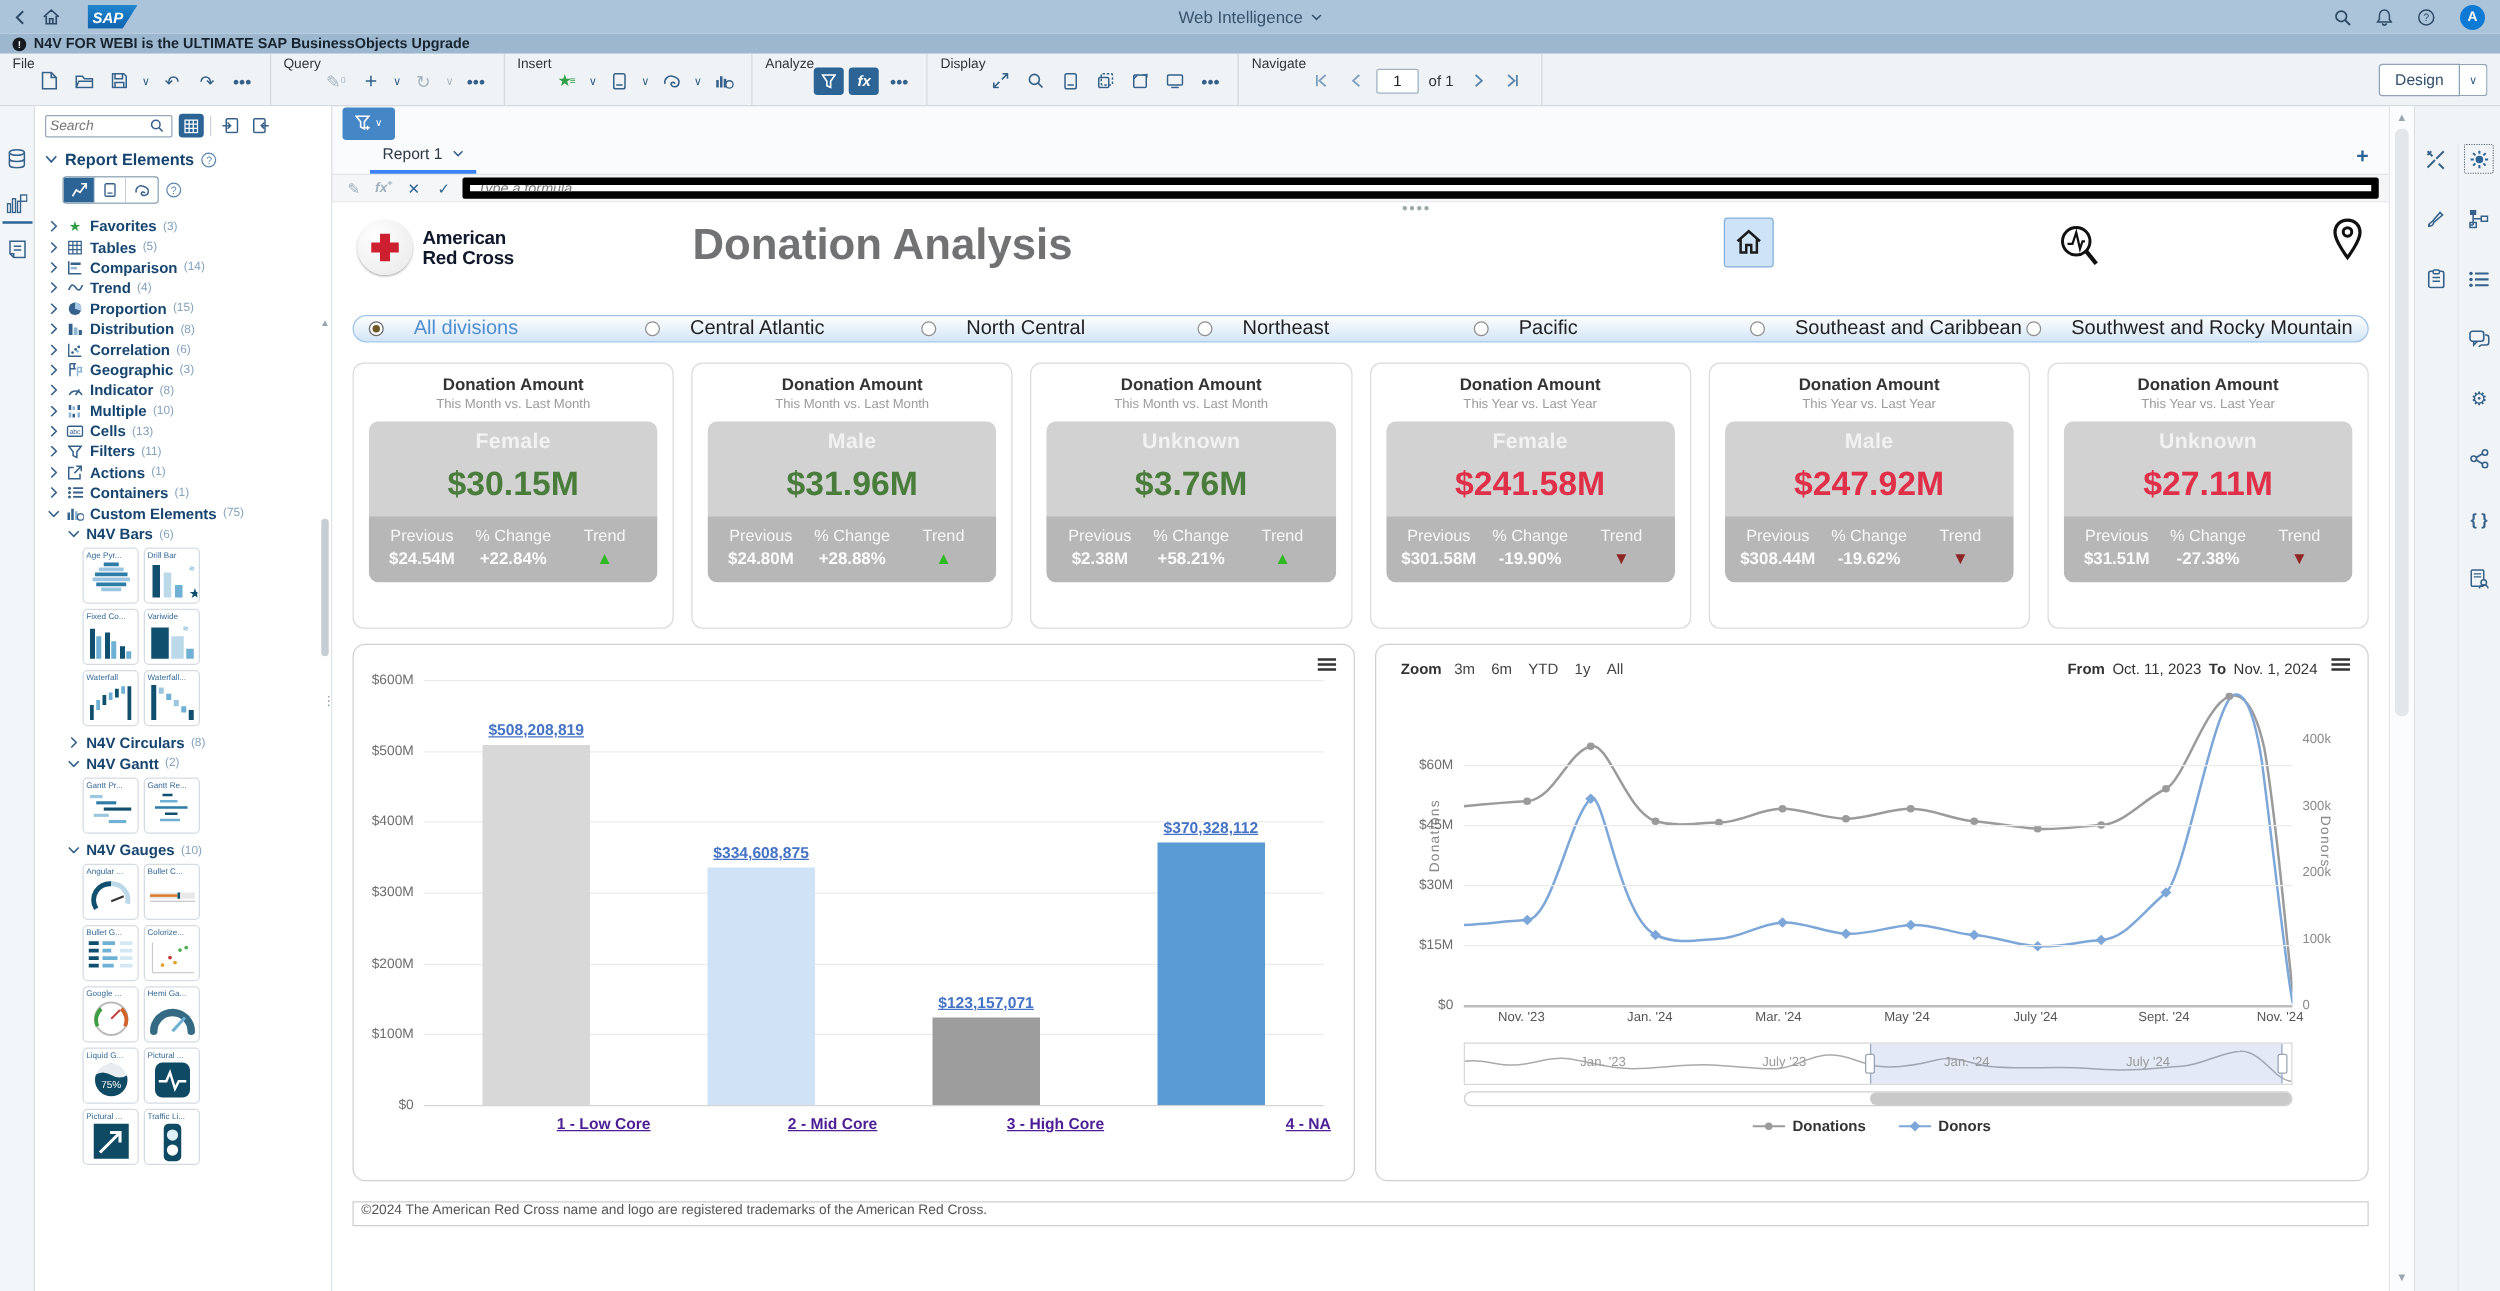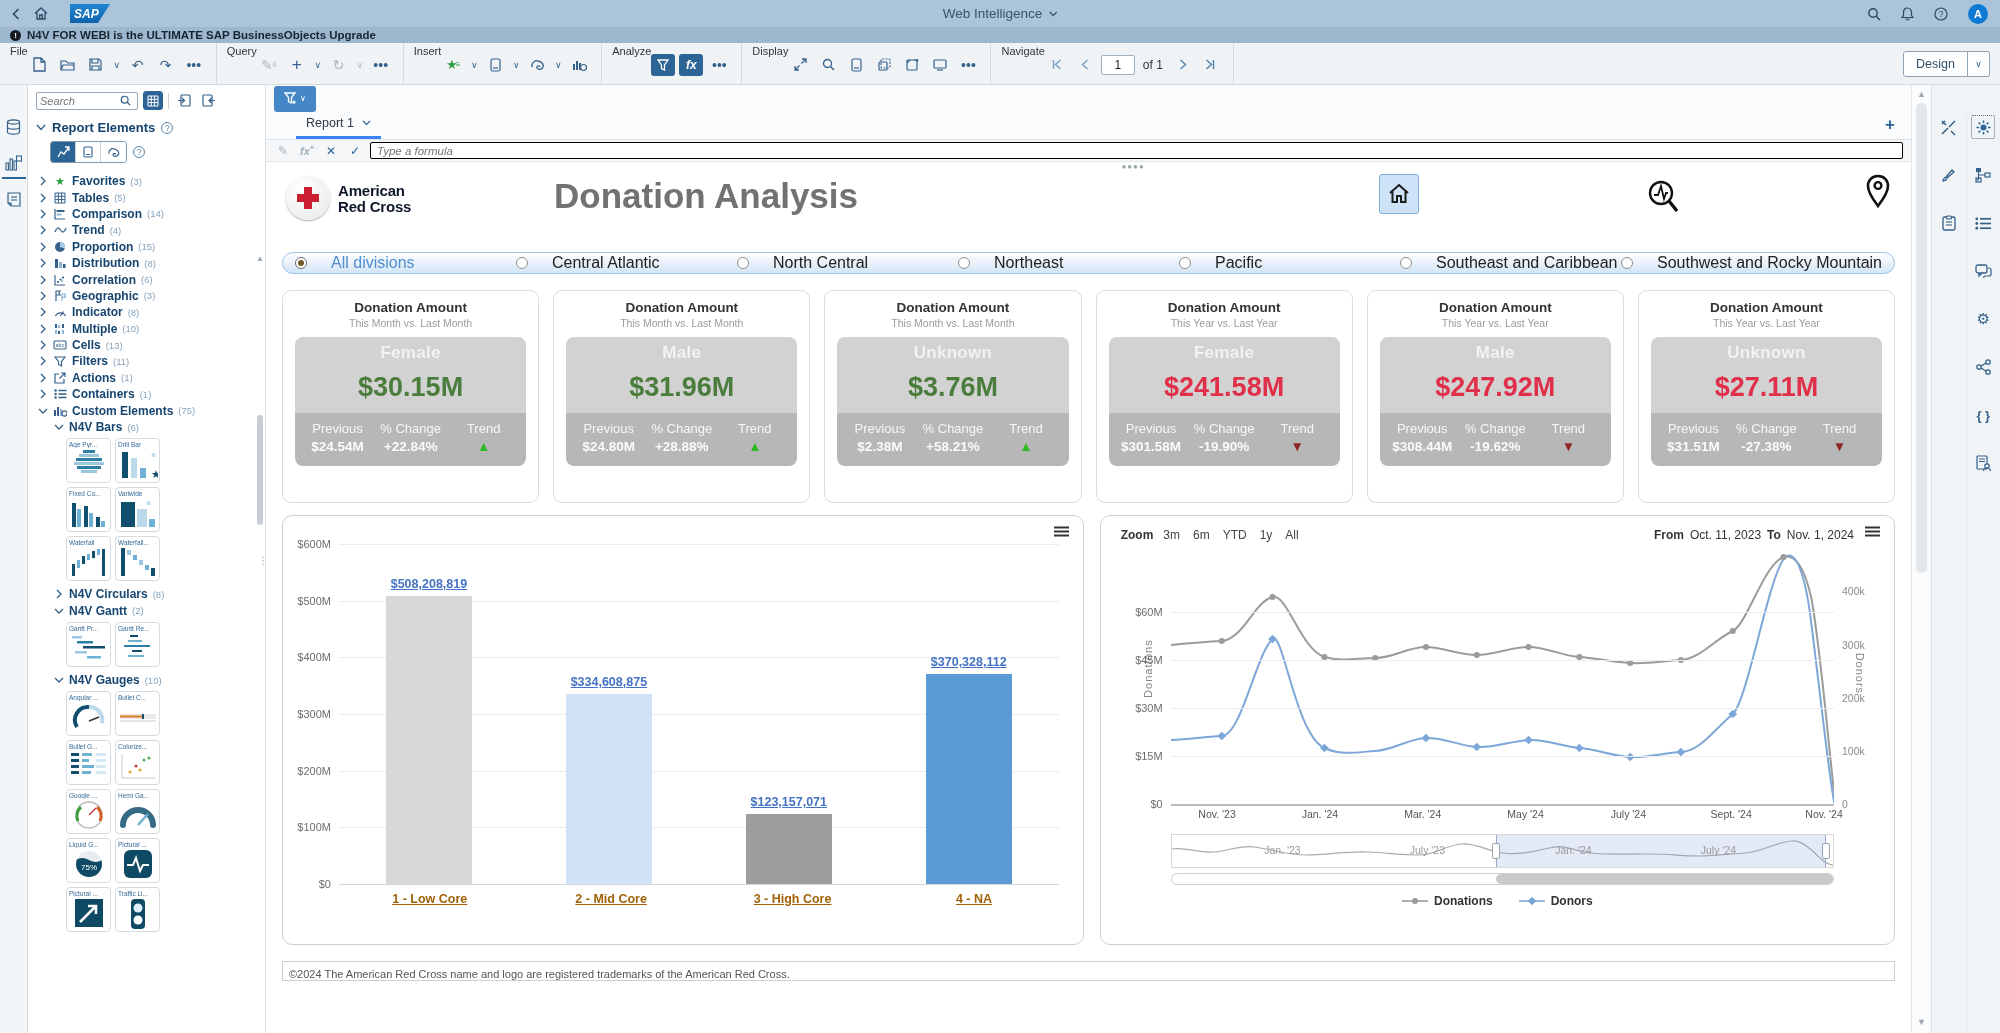--- a/index.html
+++ b/index.html
@@ -67,21 +67,21 @@
   .pdots{position:absolute;right:-2px;top:470px;color:#8d9aa6;font-size:10px;letter-spacing:-1px}
   
   .main{flex:1;display:flex;flex-direction:column;background:#fafbfc;min-width:0}
   .filterrow{height:27px;display:flex;align-items:center;padding-left:8px}
   .funnelbtn{width:42px;height:26px;background:#4586c6;border-radius:3px;display:flex;align-items:center;justify-content:center;gap:3px;color:#fff;cursor:pointer}
   .tabrow{height:28px;border-bottom:1px solid #dfe4e9;display:flex;align-items:flex-end;padding:0 14px 0 30px;position:relative}
   .tab{font-size:12.5px;color:#2b3a47;padding:4px 10px 6px 10px;border-bottom:3px solid #3b82f6;display:flex;gap:8px;align-items:center}
   .addtab{position:absolute;right:16px;bottom:4px;color:#2d6496;font-size:17px;font-weight:bold}
   .frow{height:22px;display:flex;align-items:center;gap:6px;padding:0 8px;background:#f4f6f8;border-bottom:1px solid #e2e7eb}
   .fic{width:18px;text-align:center;font-size:12px}
-  .finput{flex:1;height:17px;border:1px solid #000000;background:#fff;border-radius:2px;font-size:11.5px;font-style:italic;color:#777;padding:0 6px;font-family:"Liberation Sans",sans-serif;outline:none}
+  .finput{flex:1;height:17px;border:6px solid #000000;background:#fff;border-radius:2px;font-size:11.5px;font-style:italic;color:#777;padding:0 6px;font-family:"Liberation Sans",sans-serif;outline:none}
   .canvas{flex:1;background:#fff;position:relative;padding:0 16px;overflow:hidden}
   .dragdots{position:absolute;top:0;left:52%;color:#9aa;font-size:8px;letter-spacing:1px}
   
   .hdr{position:relative;height:84px;margin-top:4px}
   .rclogo{position:absolute;left:4px;top:10px;width:44px;height:44px;border-radius:50%;background:radial-gradient(circle at 35% 30%,#fff,#e8e8e8);box-shadow:0 1px 2px rgba(0,0,0,.35);display:flex;align-items:center;justify-content:center}
   .rcross{position:relative;width:22px;height:22px}
   .rcross:before,.rcross:after{content:"";position:absolute;background:#cc1f2f}
   .rcross:before{left:7px;top:0;width:8px;height:22px}
   .rcross:after{left:0;top:7px;width:22px;height:8px}
   .brand{position:absolute;left:56px;top:17px;font-size:15px;font-weight:bold;color:#0f172a;line-height:1.05;letter-spacing:-.2px}
@@ -122,21 +122,21 @@
   
   .bwrap{position:relative;margin-left:44px;margin-top:14px;height:340px;border-left:0}
   .bgrid{position:absolute;left:0;right:6px;height:1px;background:#ececec}
   .bgrid.base{background:#d5d5d5}
   .bytick{position:absolute;right:calc(100% + 8px);transform:translateY(-50%);font-size:11px;color:#6d6d6d;white-space:nowrap}
   .bars{position:absolute;left:0;right:6px;bottom:0;top:0;display:flex;align-items:flex-end}
   .bslot{flex:1;display:flex;justify-content:center;position:relative;height:100%;align-items:flex-end}
   .bar{width:86px;position:relative}
   .bval{position:absolute;bottom:100%;margin-bottom:5px;left:50%;transform:translateX(-50%);font-size:12.5px;font-weight:bold;color:#4472c4;text-decoration:underline;white-space:nowrap}
   .bcats{display:flex;margin-left:44px;margin-top:8px}
-  .bcat{flex:1;text-align:center;font-size:12.5px;font-weight:bold;color:#a16207;text-decoration:underline}
+  .bcat{flex:1;text-align:right;font-size:12.5px;font-weight:bold;color:#4c1d95;text-decoration:underline}
   
   .lhead{display:flex;align-items:center;font-size:12px;color:#333;padding:2px 26px 0 6px}
   .zl{font-weight:bold;margin-right:10px}
   .zb{margin-right:13px;color:#444;cursor:pointer}
   .range{margin-left:auto;display:flex;gap:6px;align-items:flex-start}
   .range .rl{font-weight:bold}
   .range .rv{color:#333}
   .lplot{position:relative;margin:12px 46px 0 56px;height:250px}
   .lgrid{position:absolute;left:0;right:0;height:1px;background:#ececec}
   .lgrid.base{background:#bbb;height:2px}
@@ -149,21 +149,21 @@
   .lxt{position:absolute;transform:translateX(-50%);white-space:nowrap}
   .navg{position:relative;margin:10px 46px 0 56px;height:34px;border:1px solid #d8d8d8;background:#fff;overflow:hidden}
   .nsel{position:absolute;top:0;bottom:0;left:49%;right:1%;background:rgba(130,155,215,.22);border-left:1px solid #98a8c8;border-right:1px solid #98a8c8}
   .nhandle{position:absolute;top:50%;transform:translate(-50%,-50%);width:8px;height:16px;background:#fff;border:1px solid #9aa5b1;border-radius:2px;z-index:3}
   .nlab{position:absolute;top:9px;font-size:10.5px;color:#9a9a9a}
   .sbar{position:relative;margin:5px 46px 0 56px;height:12px;border:1px solid #cfcfcf;border-radius:7px;background:#fff}
   .sthumb{position:absolute;top:0;bottom:0;left:49%;right:0;background:#c9c9c9;border-radius:7px}
   .legend{display:flex;justify-content:center;gap:26px;margin-top:9px;font-size:12px;color:#333;font-weight:bold}
   .litem{display:flex;align-items:center;gap:6px;cursor:pointer}
   
-  .rfoot{margin-top:16px;border:1px solid #cfcfcf;height:20px;display:flex;align-items:flex-end;padding:0 6px;font-size:11px;color:#555}
+  .rfoot{margin-top:16px;border:1px solid #cfcfcf;height:20px;display:flex;align-items:flex-start;padding:0 6px;font-size:11px;color:#555}
   
   .mscroll{width:20px;border-left:1px solid #e3e7ea;background:#fbfcfd;display:flex;flex-direction:column;align-items:center;padding:4px 0;position:relative}
   .mscroll .tri{color:#9aa7b2;font-size:9px}
   .mscroll .thumb{position:absolute;top:18px;left:4px;width:11px;height:470px;background:#e4e7ea;border-radius:5px}
   .mscroll .tri.b{position:absolute;bottom:6px}
   .trail{width:69px;background:#f1f4f7;border-left:1px solid #d9dee3;display:flex;padding-top:30px}
   .tcol{display:flex;flex-direction:column;align-items:center;gap:24px;flex:1}
   .tcol.outer{border-left:1px solid #e1e6ea}
   .tico{width:24px;height:24px;display:flex;align-items:center;justify-content:center;color:#35618a;cursor:pointer;font-size:15px}
   .tico.sel{border:1px dotted #5a6b7a;border-radius:2px}

